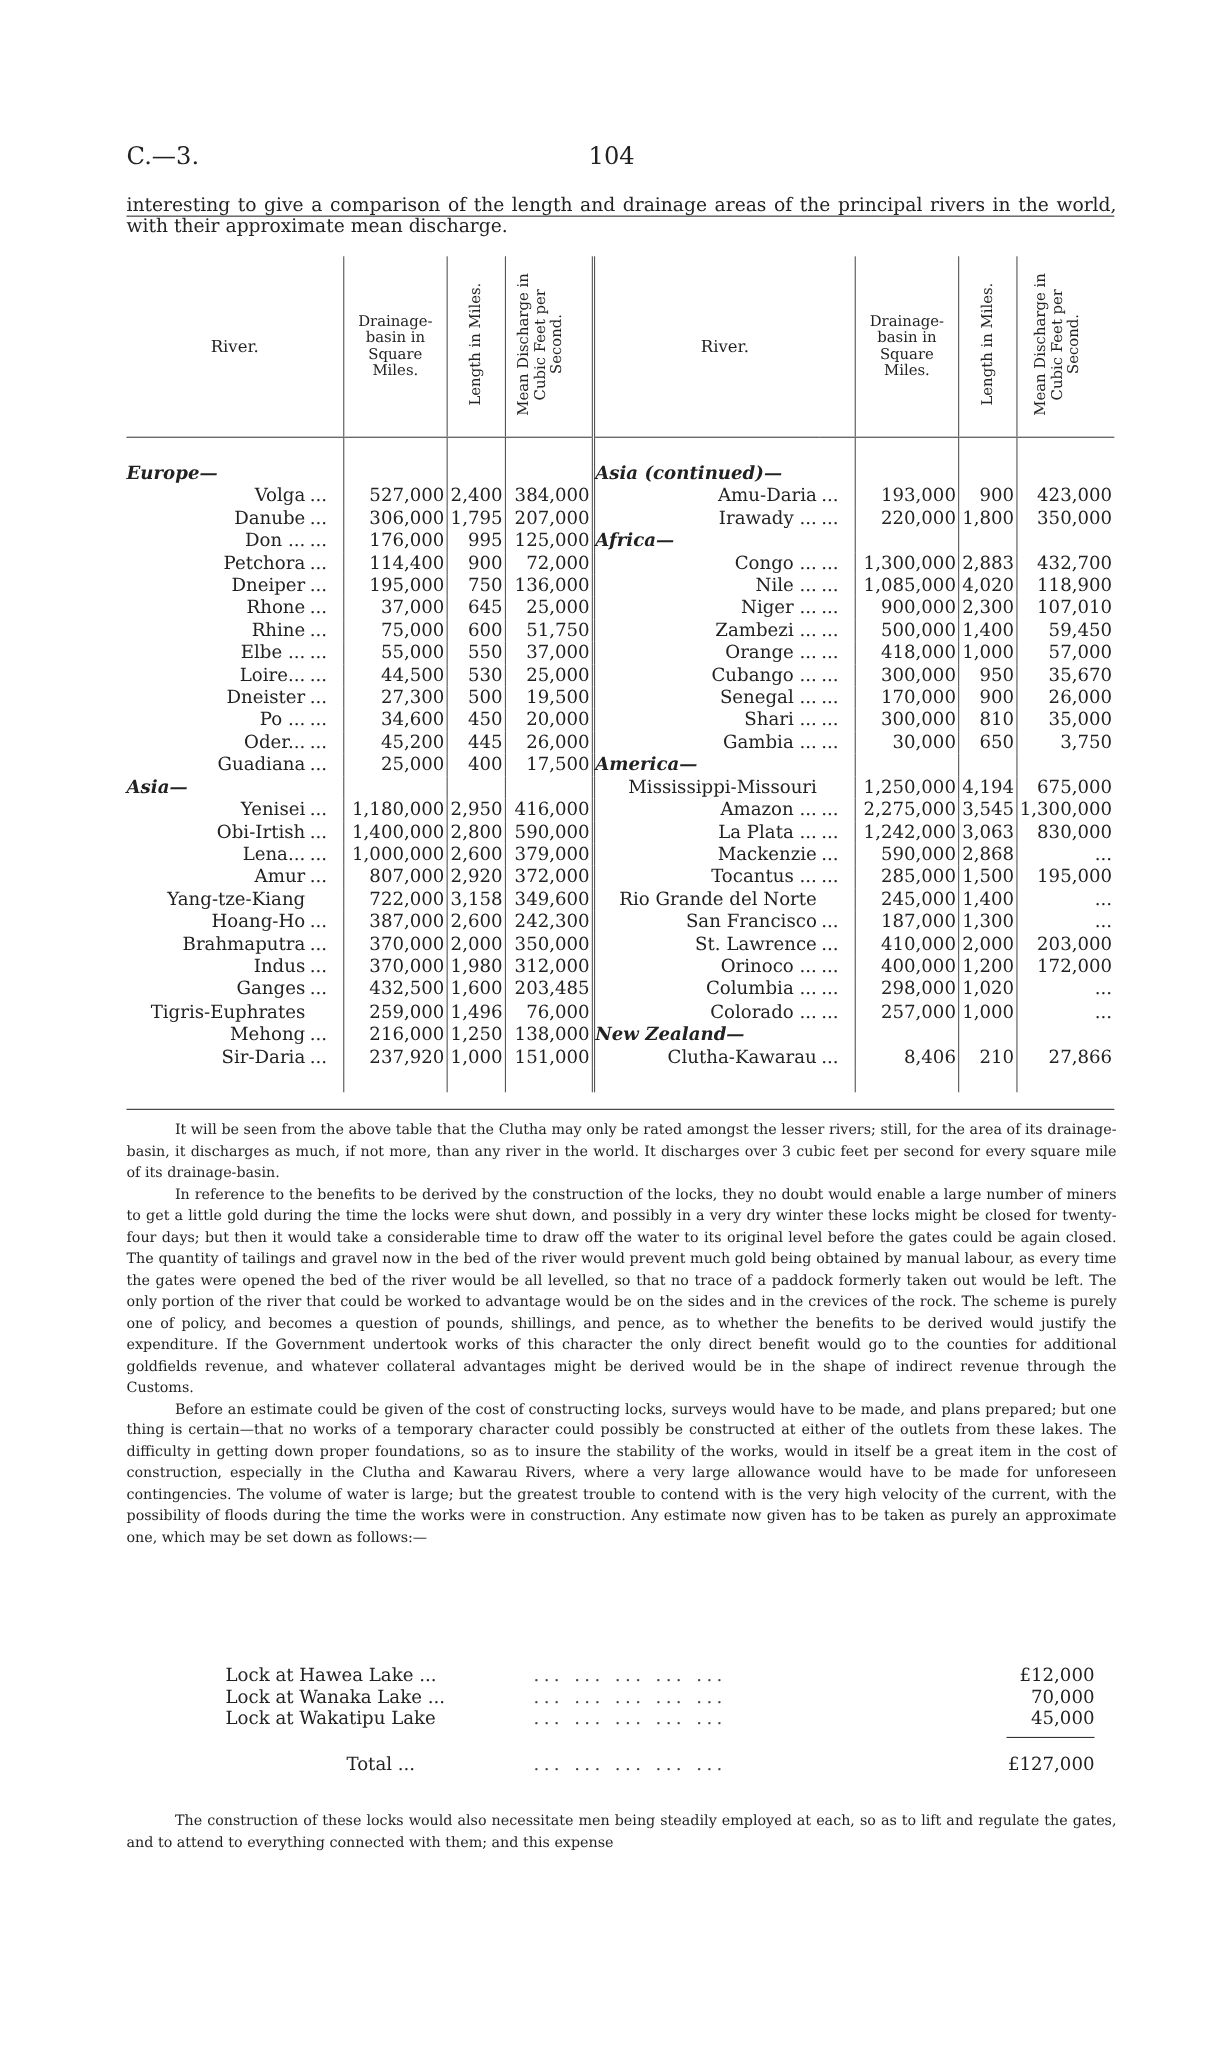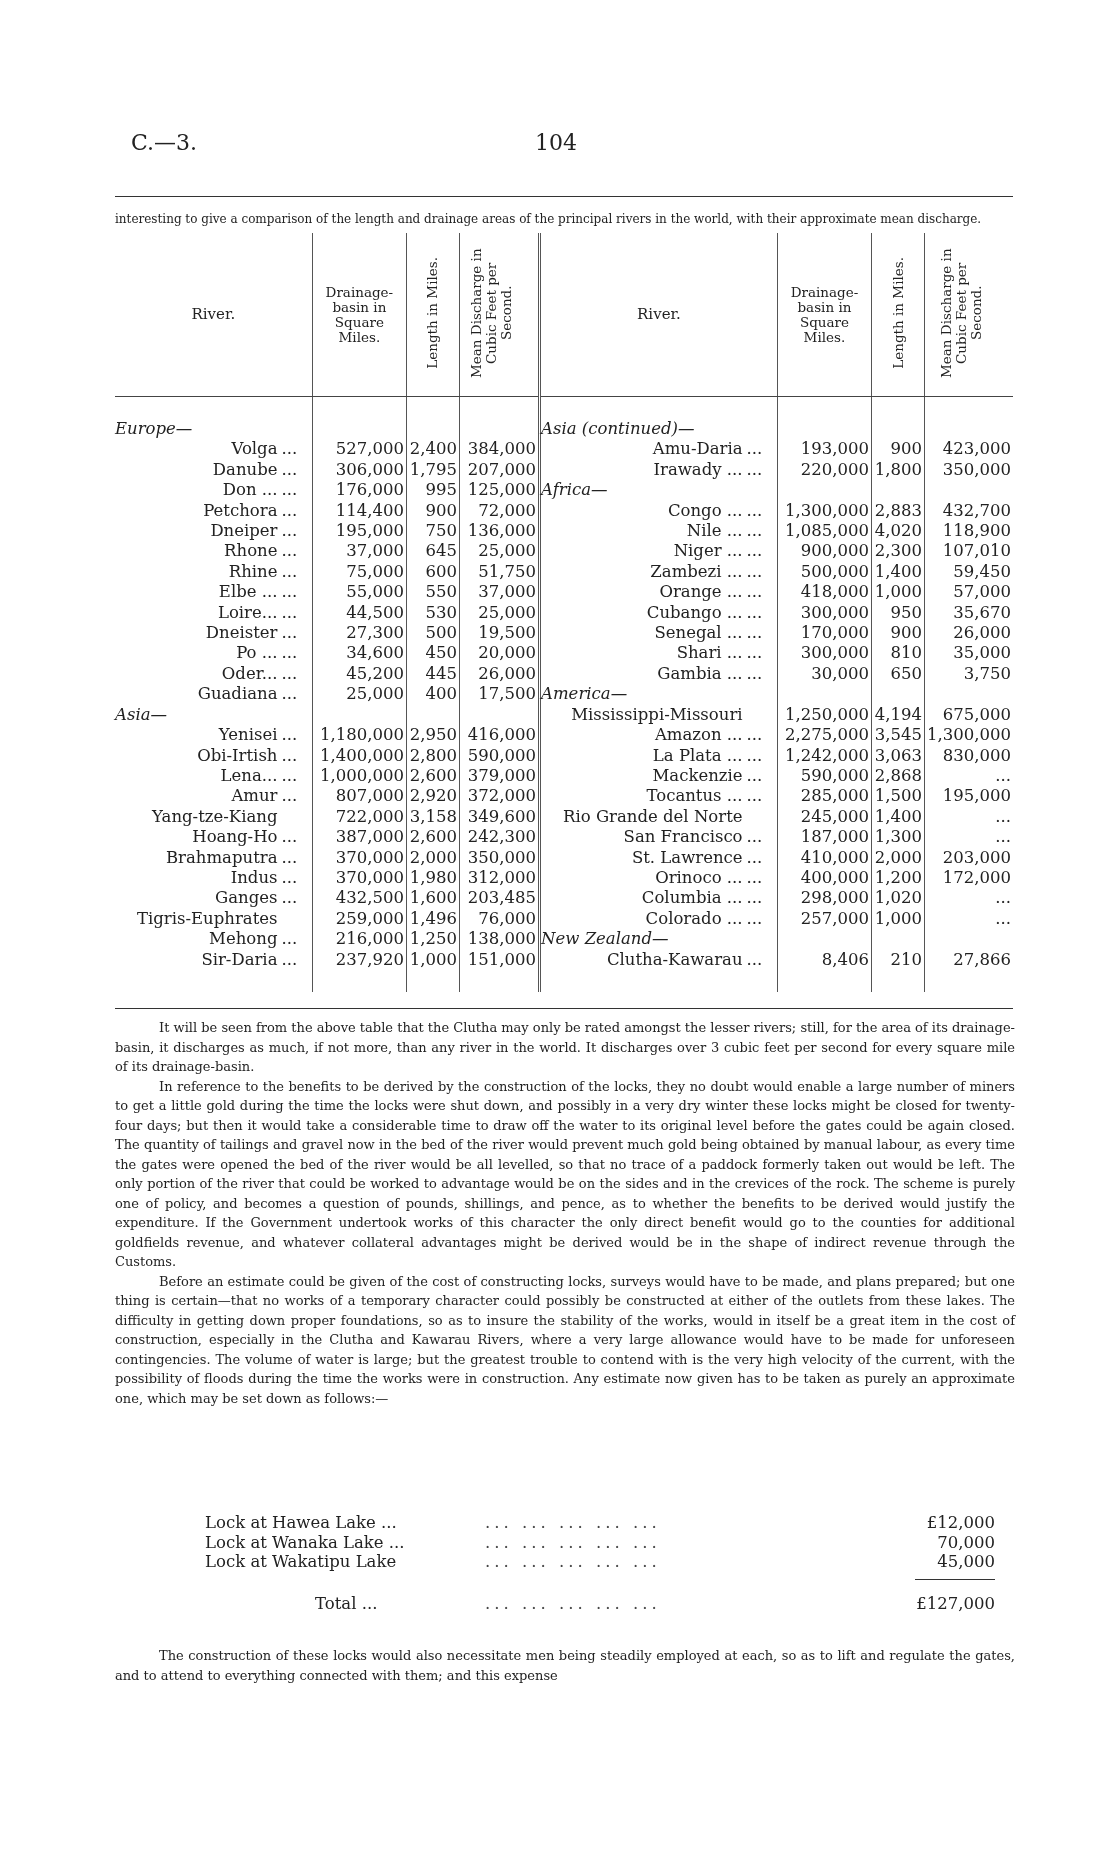--- a/index.html
+++ b/index.html
@@ -1,37 +1,37 @@
 <!DOCTYPE html>
 <html><head>
 <meta charset="utf-8">
 <style>
   html, body { margin:0; padding:0; background:#ffffff; }
   body { width:1114px; height:1869px; position:relative; overflow:hidden;
          font-family:"DejaVu Serif","Liberation Serif",serif; color:#222; }
   .page { position:absolute; left:115px; top:0; width:900px; }
   .hdr { position:absolute; top:130px; left:0; width:900px; font-size:22px; }
-  .hdr .ref { position:absolute; left:16px; }
+  .hdr .ref { position:absolute; left:0; }
   .hdr .pg { position:absolute; left:420px; }
-  .intro { position:absolute; top:178px; left:0; width:900px; font-size:12px; line-height:19px; text-align:justify;margin-top:32px; }
+  .intro { position:absolute; top:178px; left:0; width:900px; font-size:17px; line-height:19px; text-align:justify; }
   .rule { position:absolute; height:0; border-top:1.5px solid #333; }
   table.rivers { position:absolute; top:233px; left:0; width:898px; border-collapse:collapse;
                  font-size:16.5px; line-height:20.4px; }
   table.rivers th { font-weight:normal; font-size:13.5px; line-height:15px; vertical-align:middle;
                     height:160px; border-bottom:1.5px solid #444; padding:0; }
   .vert { writing-mode:vertical-rl; transform:rotate(180deg); display:inline-block; text-align:center; }
   table.rivers td { padding:0 2px; white-space:nowrap; }
   .c-name { width:140px;text-align:right; }
   .c-dots { width:30px; text-align:left; }
   .c-num  { text-align:right; }
   .c-basin { width:90px; border-left:1px solid #555; }
   .c-len { width:48px; border-left:1px solid #555; }
   .c-dis { width:75px; border-left:1px solid #555; }
   .c-split { border-left:3px double #555; }
-  .grp { font-style:italic; padding-left:0 !important; }
+  .grp { font-style:italic; padding-left:0 !important;font-weight:bold; }
   .riv { padding-left:22px !important; }
   .spacer td { height:22px; }
   .body-text { position:absolute; left:0; width:900px; font-size:13px; line-height:19.5px; text-align:justify; }
   .body-text p { margin:0; text-indent:44px; }
   .est { position:absolute; left:0; width:900px; font-size:16.5px; line-height:19.5px; }
   .est-row { position:relative; height:19.5px;text-decoration:underline; }
   .est-row .lbl { position:absolute; left:90px; }
   .est-row .dots { position:absolute; left:370px; letter-spacing:4px; color:#444; }
   .est-row .amt { position:absolute; right:20px; text-align:right; }
   .tot-rule { position:absolute; right:20px; width:80px; border-top:1px solid #333; }

